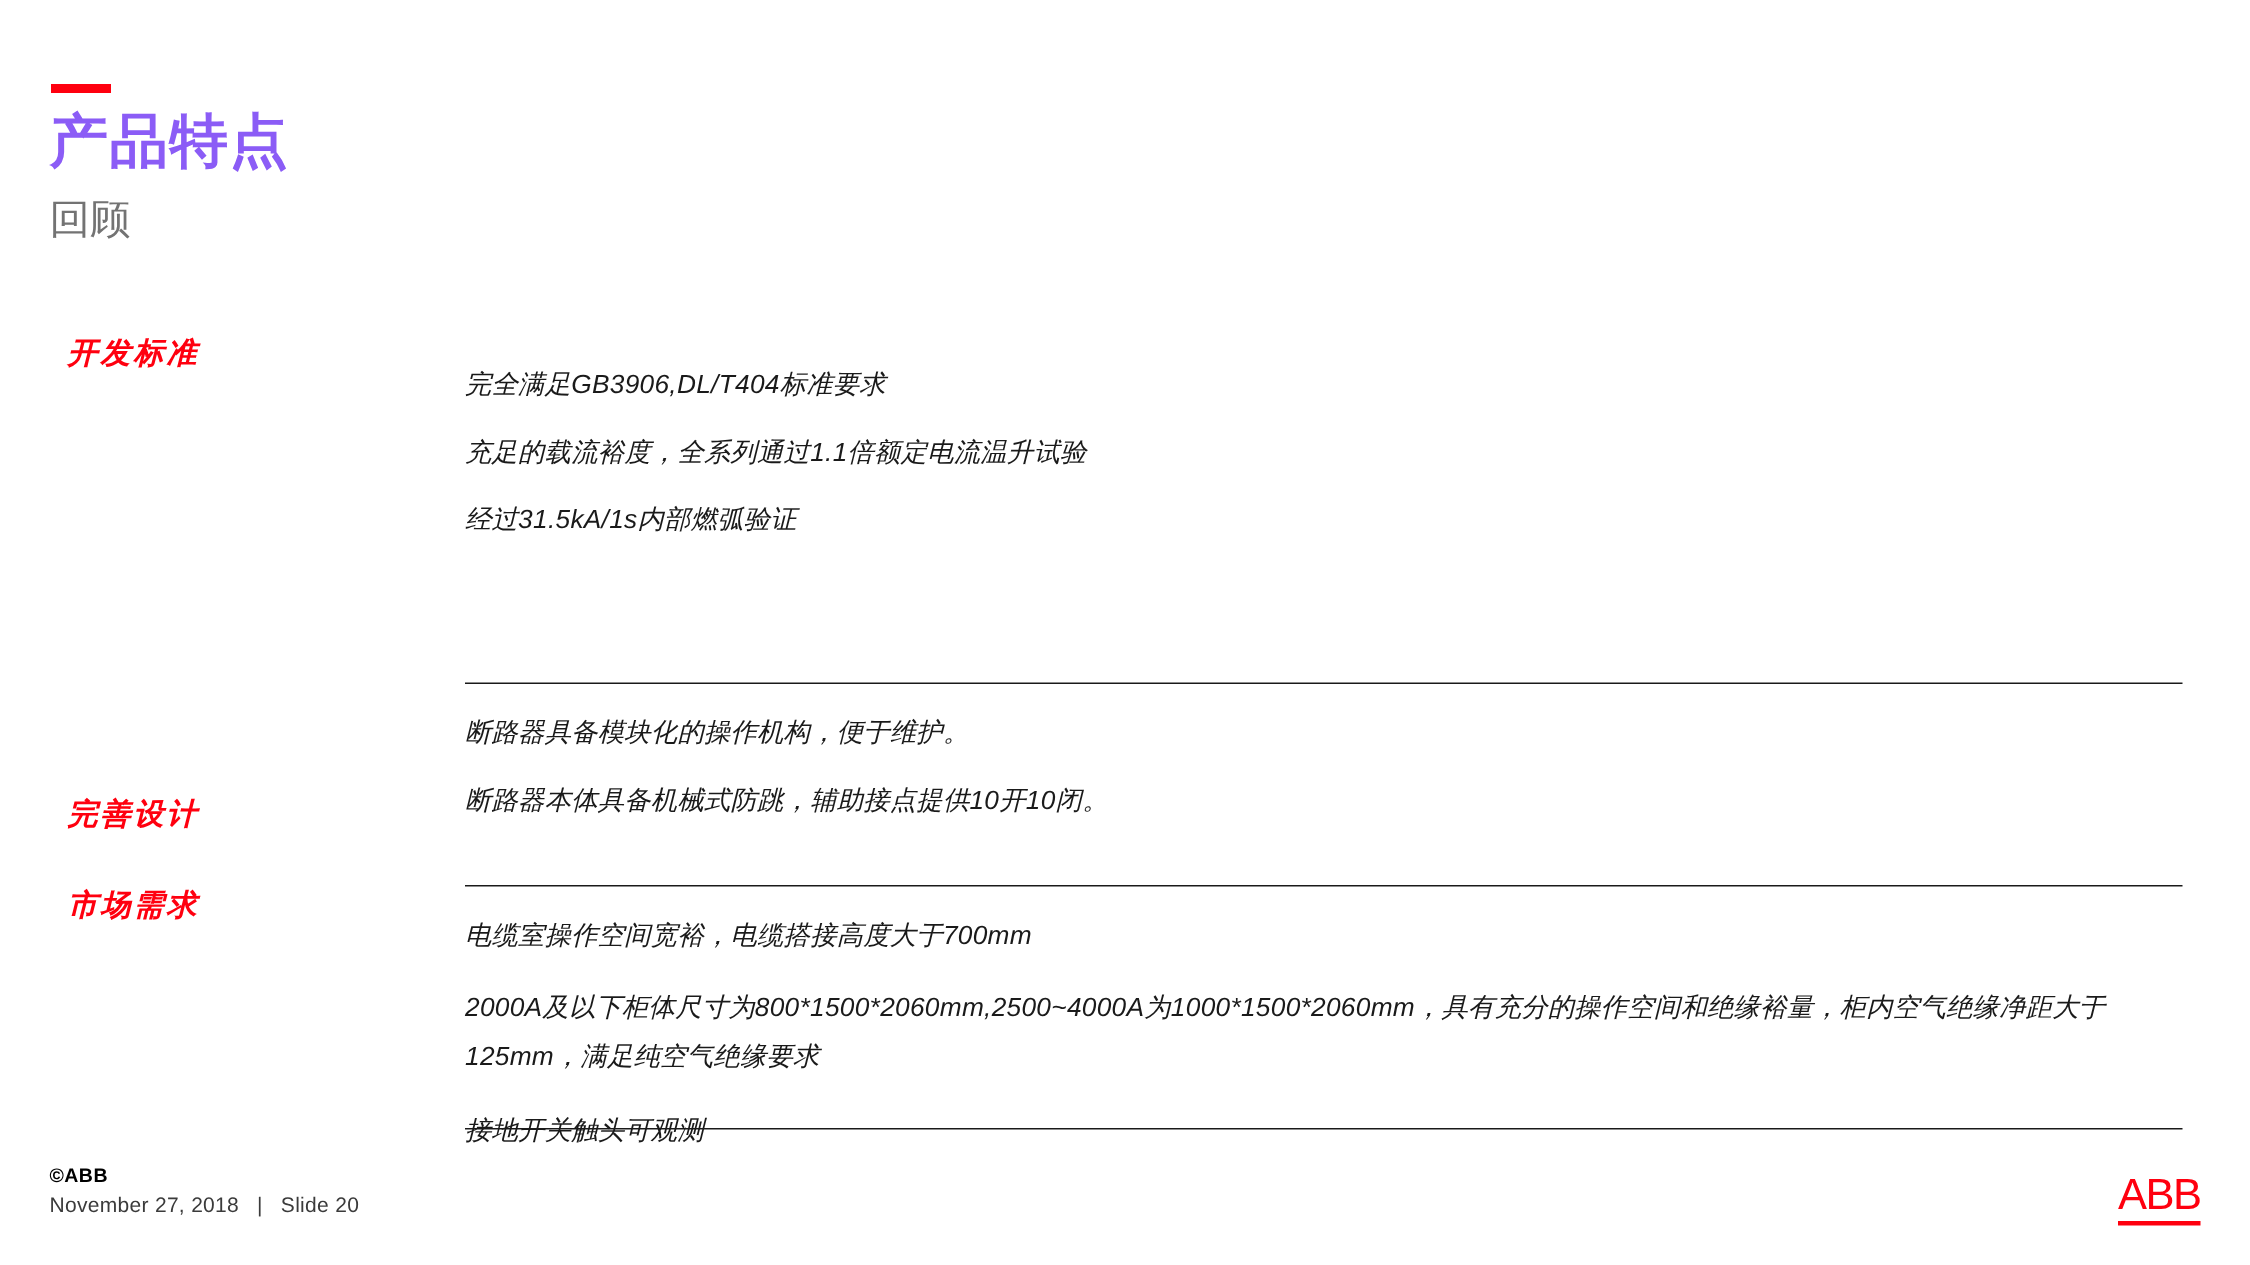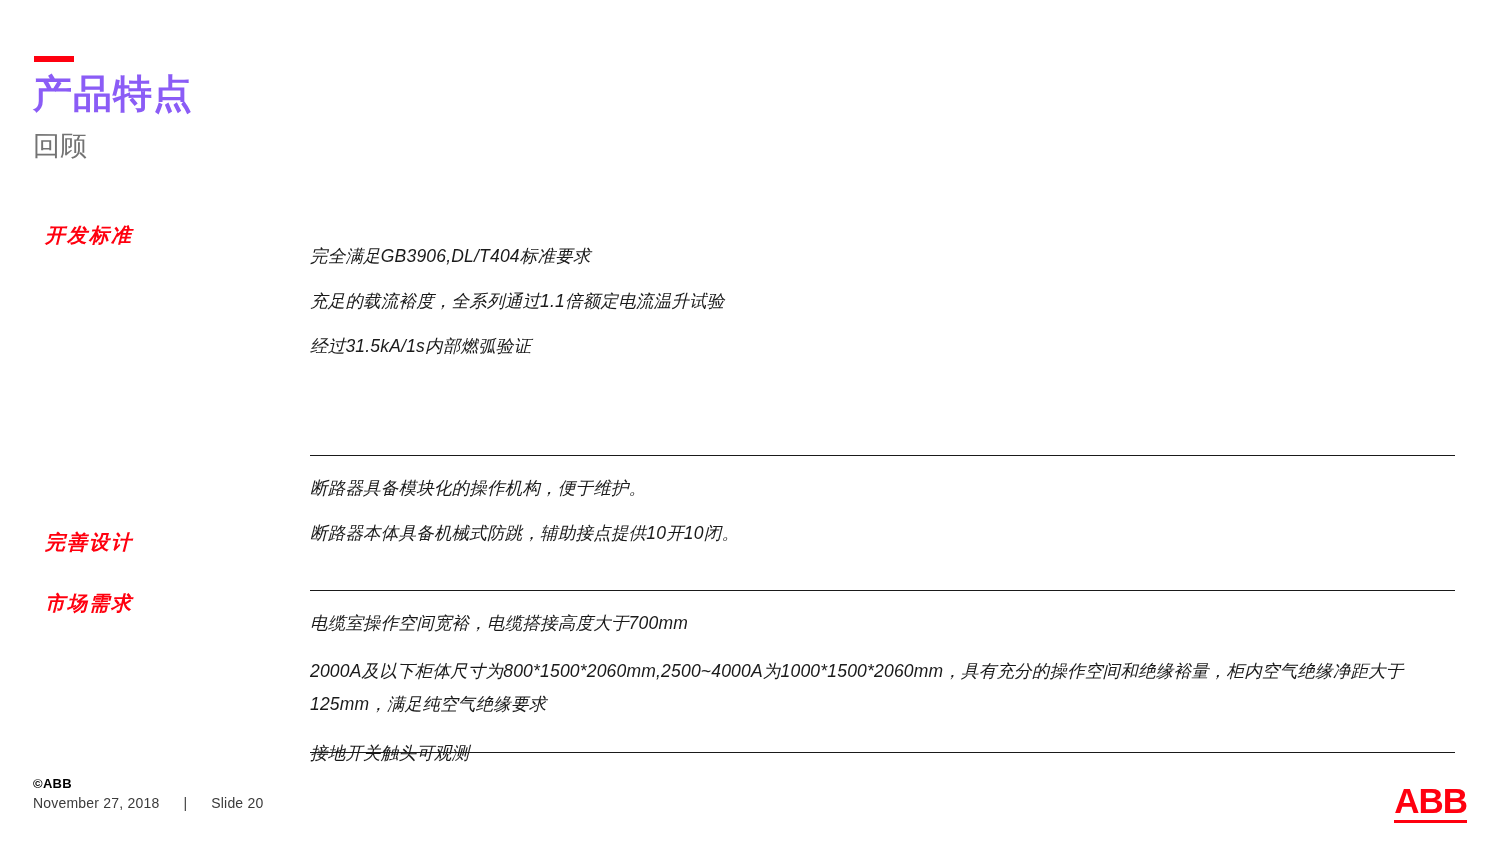--- a/index.html
+++ b/index.html
@@ -122,31 +122,31 @@
   }
   .footer-meta {
     position: absolute;
     left: 33px;
     top: 795px;
     font-size: 14px;
     color: #3b3b3b;
     letter-spacing: 0.2px;
     display: flex;
     align-items: baseline;
-    gap: 24px;
+    gap: 12px;
   }
   .footer-sep {
     color: #3b3b3b;
   }
   .abb-logo {
     position: absolute;
     right: 33px;
     top: 783px;
-    font-size: 35px;
-    font-weight: bold;
+    font-size: 29px;
+    font-weight: normal;
     color: #ff000f;
     letter-spacing: -1px;
     line-height: 1;
     font-family: "Liberation Sans", sans-serif;
   }
   .abb-logo .bar {
     display: block;
     width: 100%;
     height: 3px;
     background: #ff000f;

